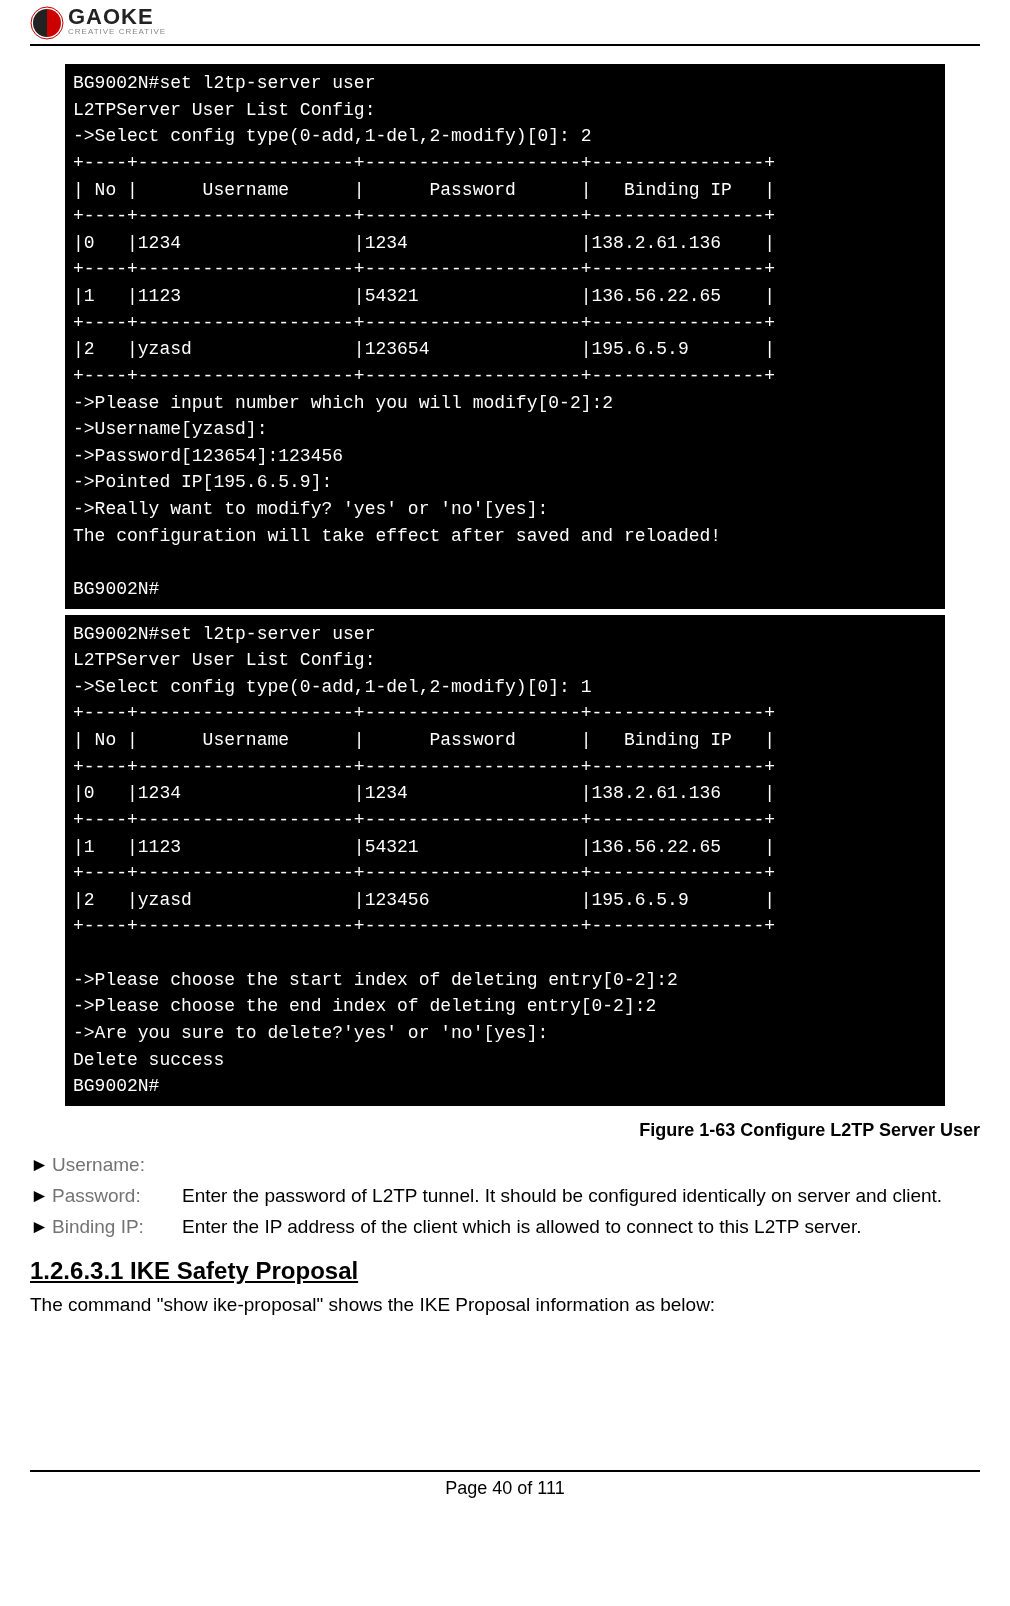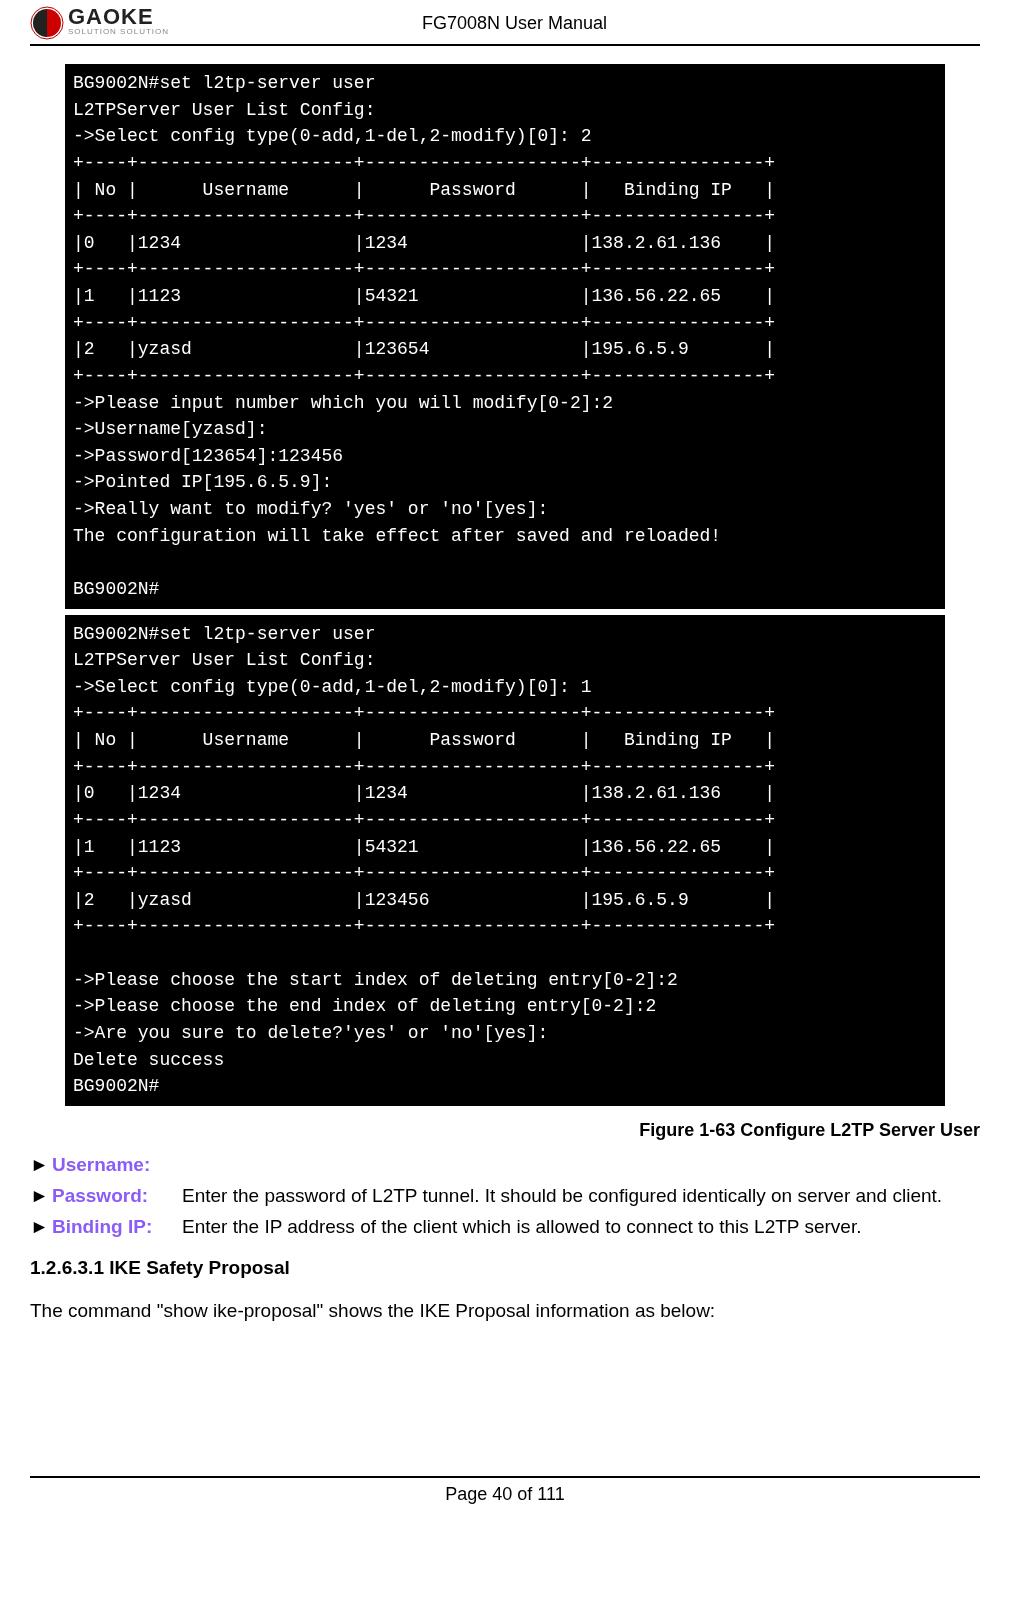--- a/index.html
+++ b/index.html
@@ -75,38 +75,39 @@
     display: flex;
     font-size: 19px;
     line-height: 1.65;
     text-align: justify;
   }
   .item-marker {
     width: 22px;
     flex: none;
   }
   .item-label {
-    color: #8b5cf6;
-    font-weight: bold;
+    color: #737373;
+    font-weight: normal;
     flex: none;
     width: 130px;
   }
   .item-desc {
     flex: 1;
     text-align: justify;
   }
   .section-h {
     font-weight: bold;
     font-size: 20px;
     margin: 30px 0 6px 0;
   }
   .sub-h {
     font-weight: bold;
-    font-size: 19px;
-    margin: 14px 0 16px 0;
+    font-size: 24px;
+    margin: 14px 0 4px 0;
+    text-decoration: underline;
   }
   .footer {
     text-align: center;
     font-size: 18px;
     border-top: 2px solid #000;
     margin-top: 150px;
     padding-top: 6px;
   }
 </style>
 </head>
@@ -118,24 +119,23 @@
     <div class="logo">
       <span class="logo-icon">
         <svg width="34" height="34" viewBox="0 0 34 34">
           <circle cx="17" cy="17" r="16" fill="#fff" stroke="#b00" stroke-width="1"></circle>
           <path d="M17 3 A14 14 0 0 1 17 31 L17 17 Z" fill="#c00"></path>
           <path d="M17 3 A14 14 0 0 0 17 31 L17 17 Z" fill="#222"></path>
         </svg>
       </span>
       <span class="logo-text">
         <span class="logo-name">GAOKE</span>
-        <span class="logo-sub">SOLUTION SOLUTION</span>
+        <span class="logo-sub">CREATIVE CREATIVE</span>
       </span>
     </div>
-    <div class="header-title">FG7008N User Manual</div>
   </div>
 
   <div class="terminal" id="term1">BG9002N#set l2tp-server user
 L2TPServer User List Config:
 -&gt;Select config type(0-add,1-del,2-modify)[0]: 2
 +----+--------------------+--------------------+----------------+
 | No |      Username      |      Password      |   Binding IP   |
 +----+--------------------+--------------------+----------------+
 |0   |1234                |1234                |138.2.61.136    |
 +----+--------------------+--------------------+----------------+

